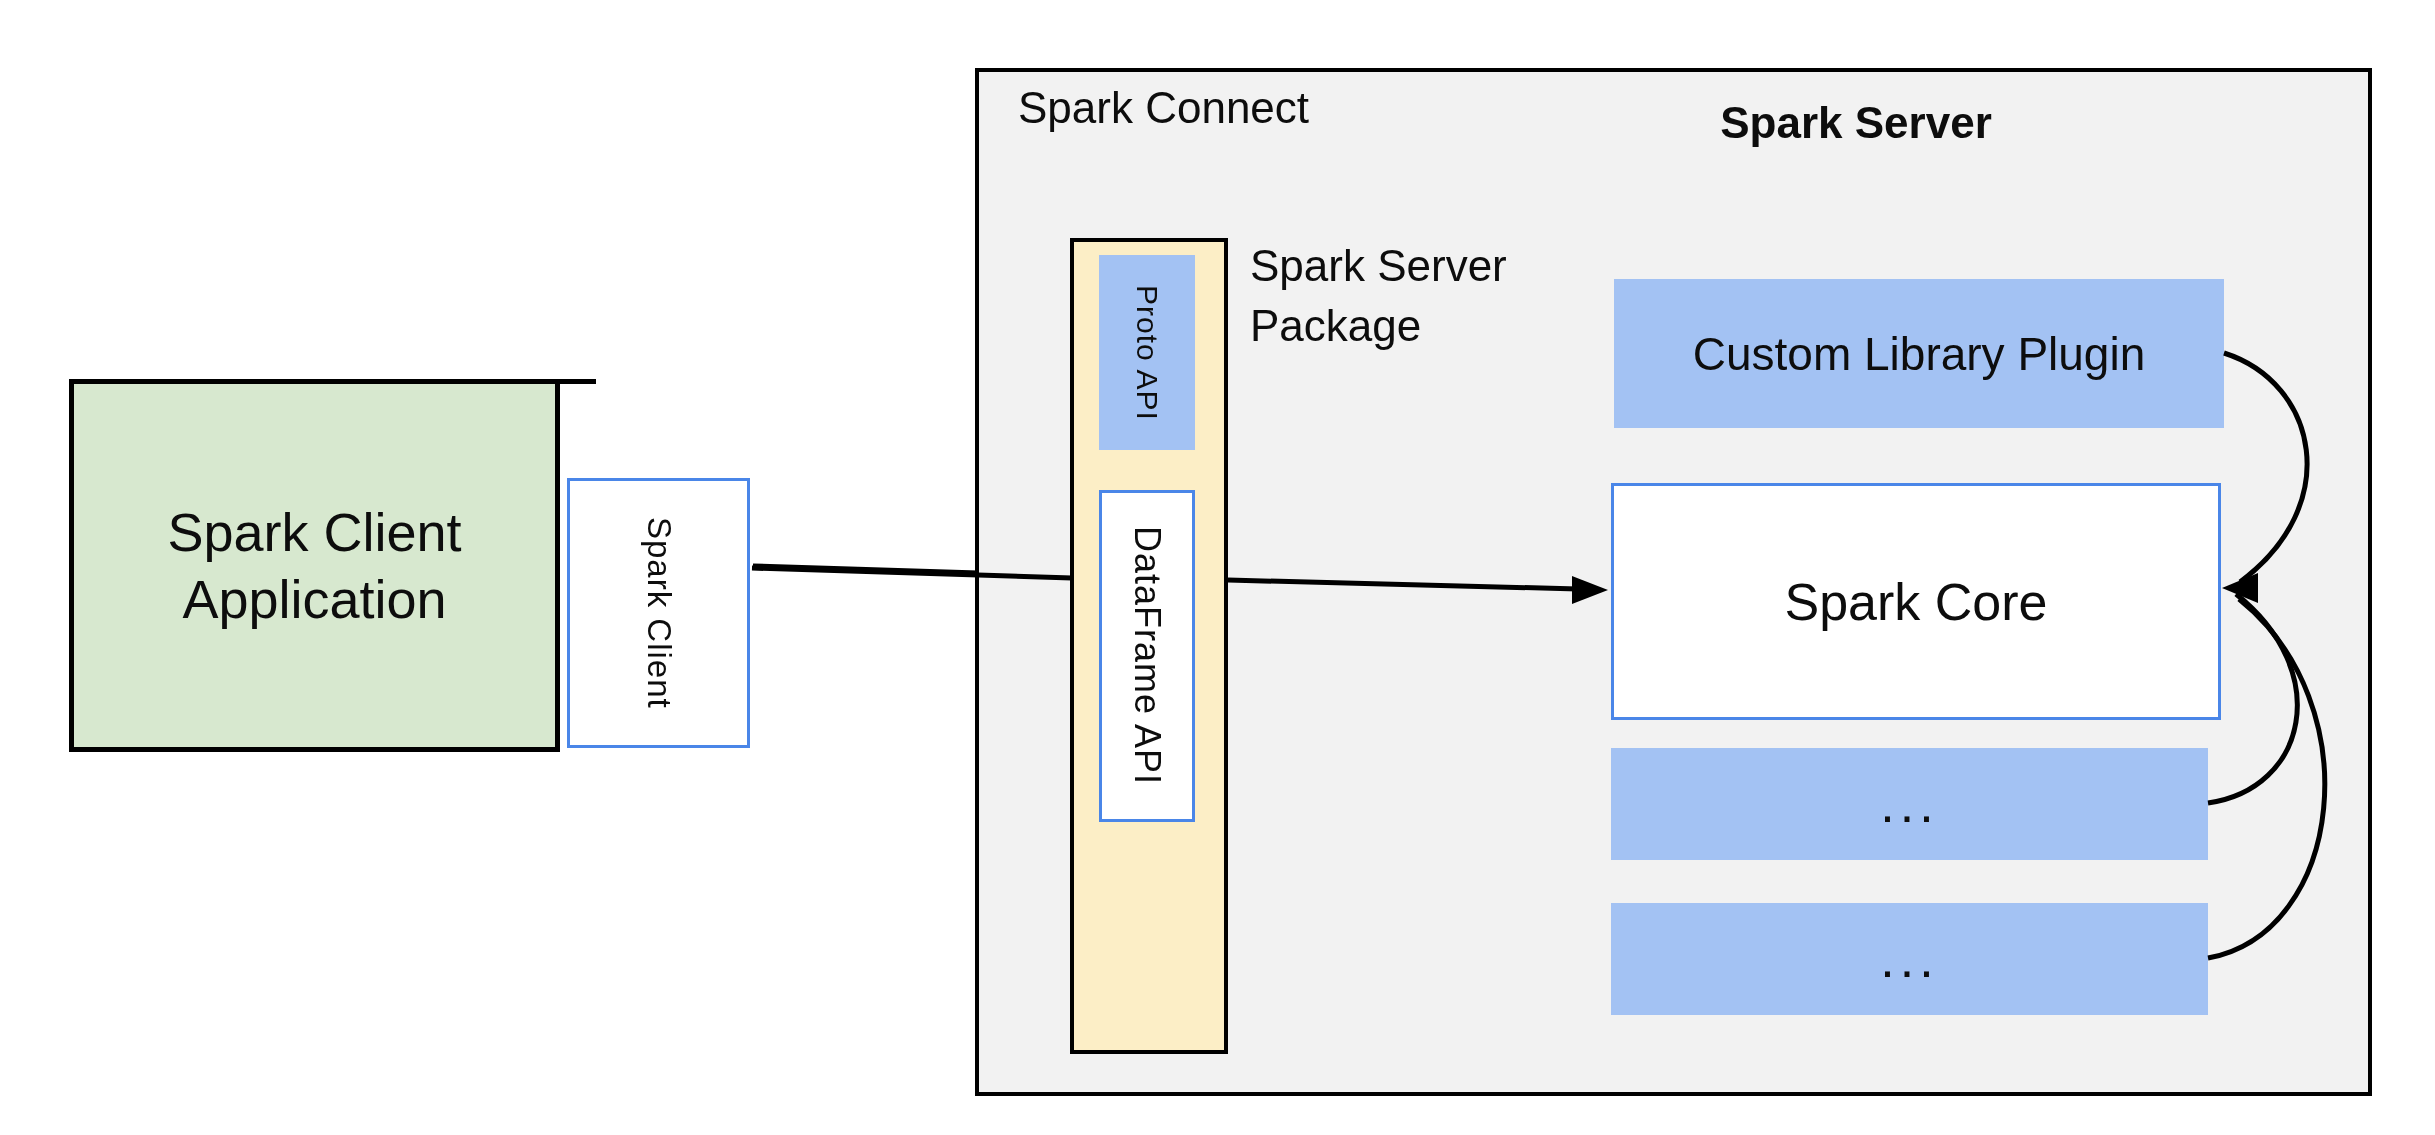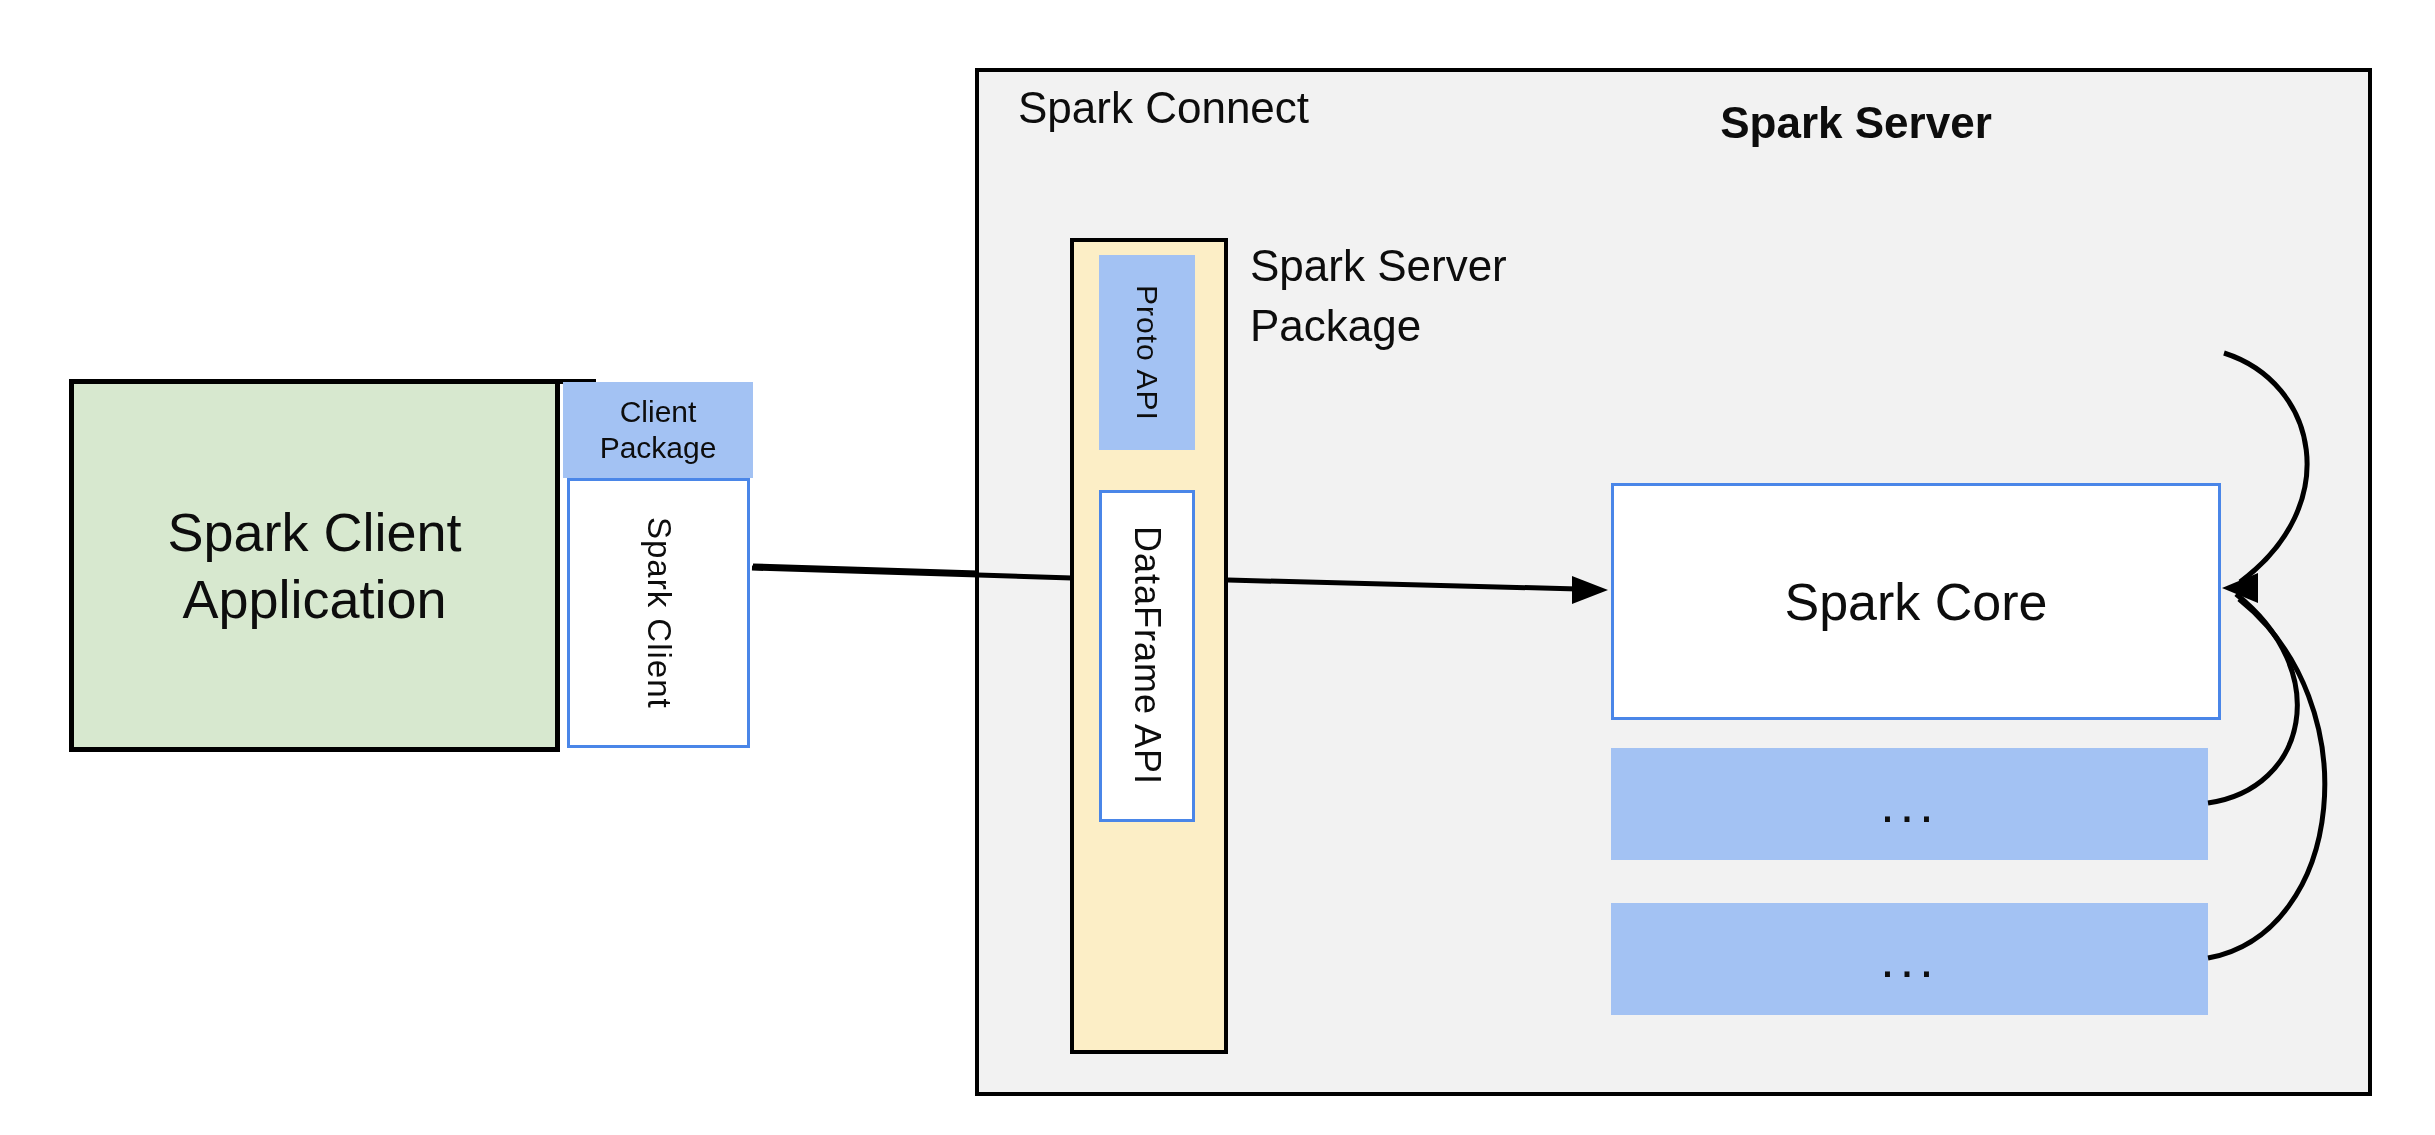--- a/index.html
+++ b/index.html
@@ -50,46 +50,43 @@
 
   <div class="abs green-box center-flex" style="left:69px;top:379px;width:491px;height:373px;">
     <div class="app-text">
       <div class="lbl">Spark Client</div>
       <div class="lbl">Application</div>
     </div>
   </div>
 
   <div class="abs" style="left:556px;top:379px;width:40px;height:5px;background:#000;"></div>
 
-  <div class="abs blue-fill center-flex" style="left:563px;top:382px;width:190px;height:96px;">
-    <div class="pkg-text">
-      <div class="lbl">Client</div>
-      <div class="lbl">Package</div>
-    </div>
-  </div>
 
   <div class="abs white-blue center-flex" style="left:567px;top:478px;width:183px;height:270px;">
     <div class="vtext vclient">Spark Client</div>
   </div>
 
   <div class="abs yellow-box" style="left:1070px;top:238px;width:158px;height:816px;"></div>
 
   <div class="abs blue-fill center-flex" style="left:1099px;top:255px;width:96px;height:195px;">
     <div class="vtext vproto">Proto API</div>
   </div>
 
   <div class="abs white-blue center-flex" style="left:1099px;top:490px;width:96px;height:332px;">
     <div class="vtext vdataframe">DataFrame API</div>
   </div>
 
   <div class="abs side-label" style="left:1250px;top:236px;width:330px;">
     <div class="lbl">Spark Server</div>
     <div class="lbl">Package</div>
   </div>
 
+  <div class="abs blue-fill center-flex" style="left:1614px;top:279px;width:610px;height:149px;">
+    <div class="plugin-text lbl">Custom Library Plugin</div>
+  </div>
 
   <div class="abs white-blue center-flex" style="left:1611px;top:483px;width:610px;height:237px;">
     <div class="core-text lbl">Spark Core</div>
   </div>
 
   <div class="abs blue-fill center-flex" style="left:1611px;top:748px;width:597px;height:112px;">
     <div class="dots-text lbl">...</div>
   </div>
 
   <div class="abs blue-fill center-flex" style="left:1611px;top:903px;width:597px;height:112px;">

